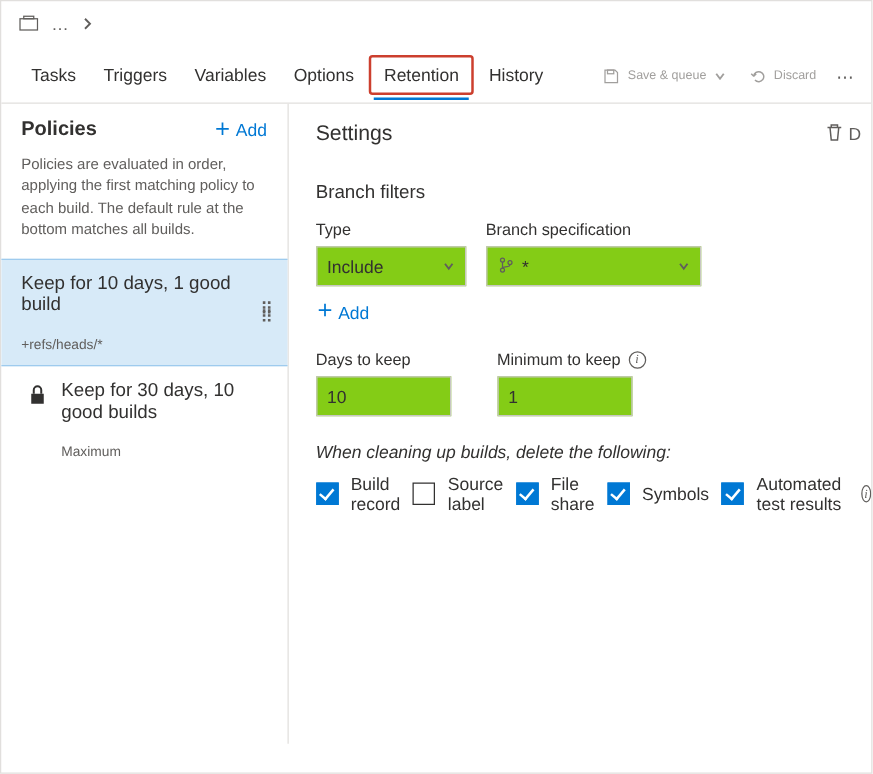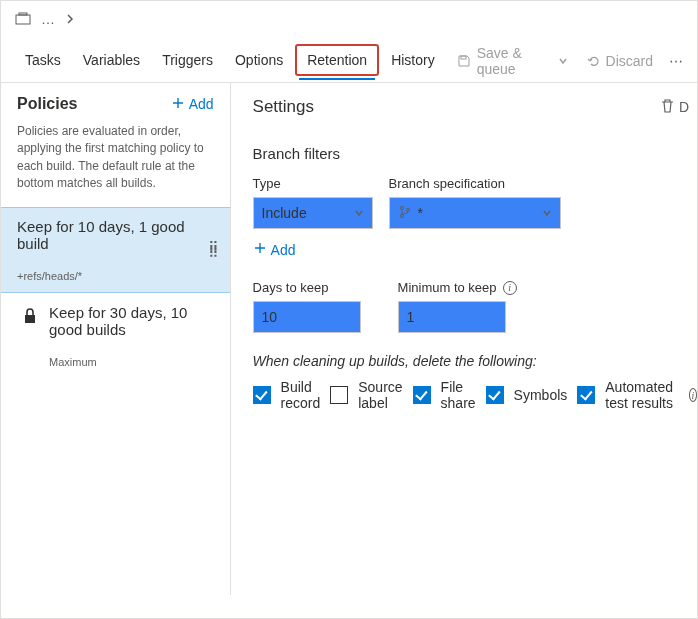--- a/index.html
+++ b/index.html
@@ -67,21 +67,21 @@
   }
   .tab-hl::after {
     content: "";
     position: absolute;
     left: 2px; right: 2px; bottom: -6px;
     height: 2px; background: var(--accent);
   }
   .tabbar .spacer { flex: 1; }
   .tabbar .action {
     display: flex; align-items: center; gap: 6px;
-    color: #a19f9d; font-size: 14px; padding: 6px 8px; cursor: default;
+    color: #a19f9d; font-size: 10px; padding: 6px 8px; cursor: default;
   }
   .tabbar .action svg { display:block; }
   .tabbar .kebab { color: var(--muted); padding: 6px 0 6px 6px; cursor:pointer; }
 
   
   .main { display: flex; height: calc(619px - 107px); }
   .left {
     width: 359px;
     border-right: 1px solid var(--light-border);
     display: flex; flex-direction: column;
@@ -122,21 +122,21 @@
 
   .right-head { display:flex; justify-content:space-between; align-items:center; padding-right:8px;}
   .right-head h2 { margin:0; font-size:17px; font-weight:400; }
   .trash { color: var(--muted); cursor:pointer; display:flex; align-items:center; gap:4px; }
   .section-title { font-size:15px; font-weight:400; margin:28px 0 14px 0; }
   .row { display:flex; gap:16px; }
   .field { display:flex; flex-direction:column; }
   .field label { font-size:13px; color: var(--text); margin-bottom:6px; display:flex; align-items:center; gap:6px;}
   .select, .input {
     border:1px solid var(--border); height:32px; display:flex;
-    align-items:center; padding:0 8px; font-size:14px; background:#3b82f6;
+    align-items:center; padding:0 8px; font-size:14px; background:#84cc16;
     justify-content:space-between; gap:8px; cursor:pointer;
   }
   .select .chev-icon { color: var(--muted); }
   .input { cursor:text; }
   .w110 { width:120px; }
   .w170 { width:172px; }
   .w108 { width:108px; }
   .branch-ic { color: var(--muted); }
   .small-add { color: var(--accent); margin-top:12px; display:flex; align-items:center; gap:4px; cursor:pointer; font-size:14px;}
   .when-text { margin:20px 0 10px 0; font-size:14px;font-style:italic; }
@@ -173,22 +173,22 @@
   <span class="ellipsis">…</span>
   <span class="chev">
     <svg width="10" height="10" viewBox="0 0 10 10">
         <path d="M3 1 L7 5 L3 9" fill="none" stroke="#605e5c" stroke-width="1.5"></path>
       </svg>
   </span>
 </div>
 
 <div class="tabbar">
   <div class="tab">Tasks</div>
+  <div class="tab">Triggers</div>
   <div class="tab">Variables</div>
-  <div class="tab">Triggers</div>
   <div class="tab">Options</div>
   <div class="tab tab-hl">Retention</div>
   <div class="tab">History</div>
   <div class="spacer"></div>
   <div class="action">
     <span>
         <svg width="14" height="14" viewBox="0 0 14 14">
           <path d="M2 2h8l2 2v8H2z" fill="none" stroke="#a19f9d"></path>
           <rect x="4" y="2" width="5" height="3" fill="none" stroke="#a19f9d"></rect>
         </svg>

